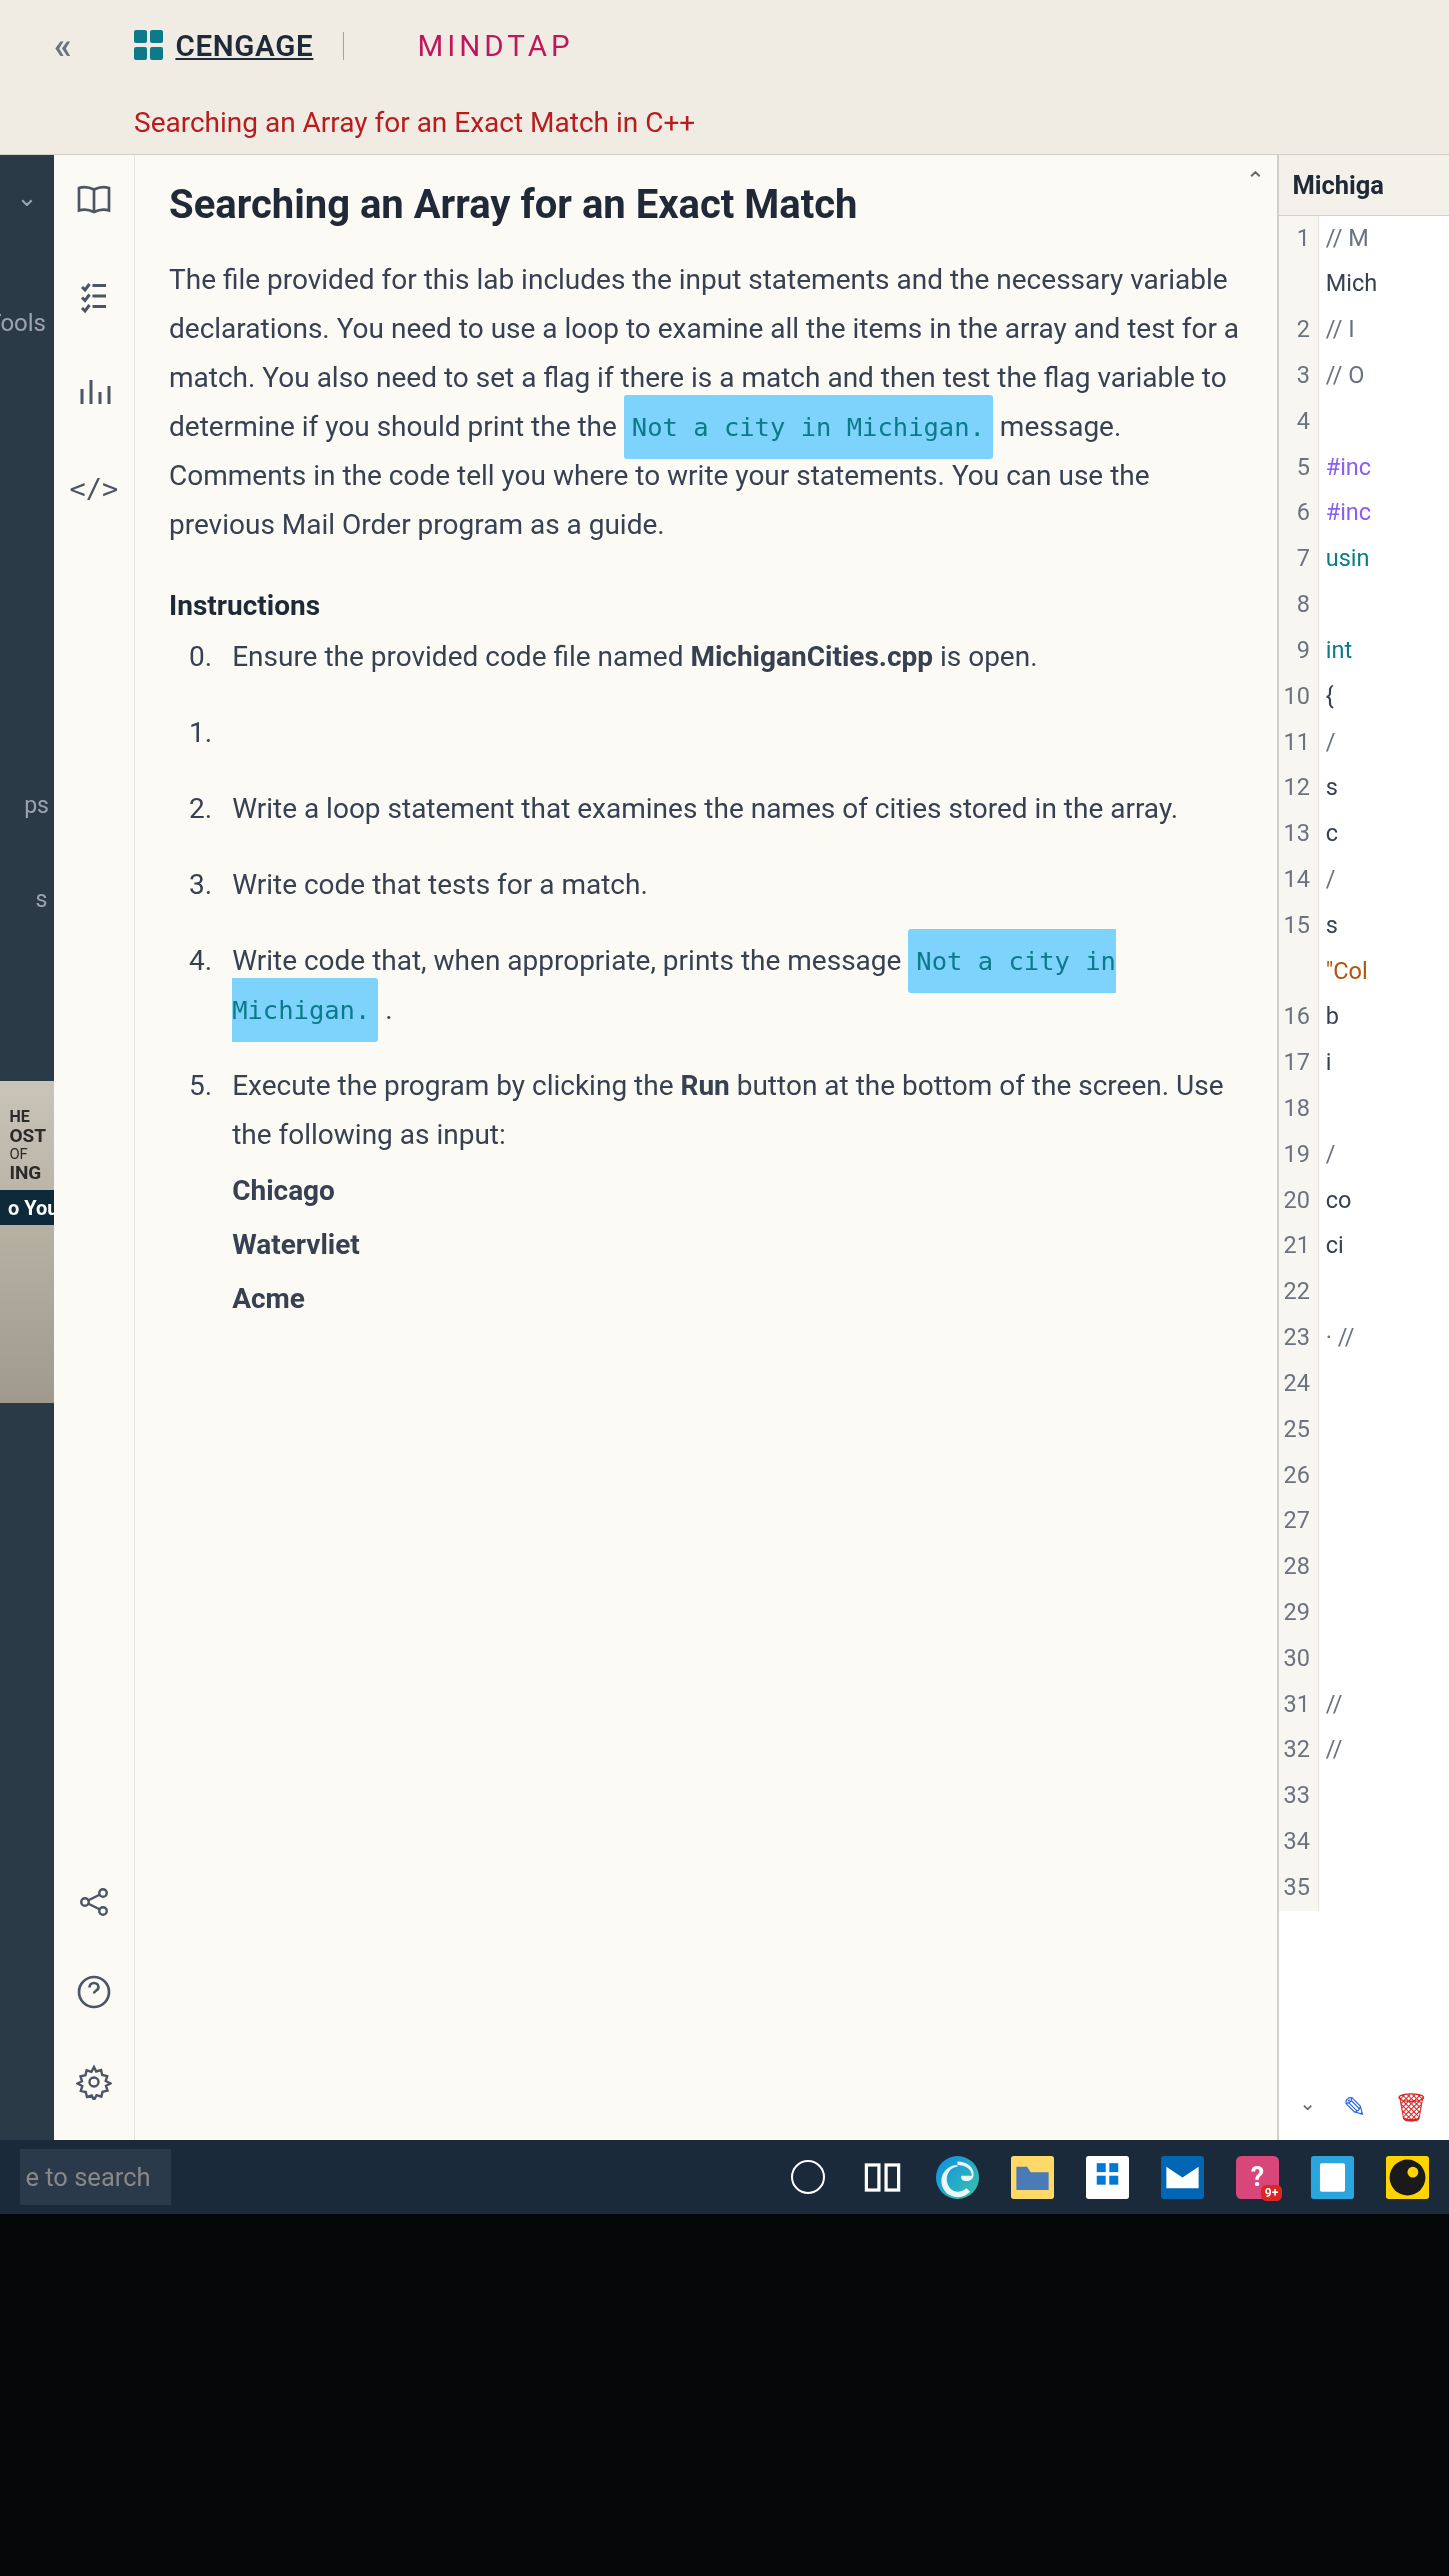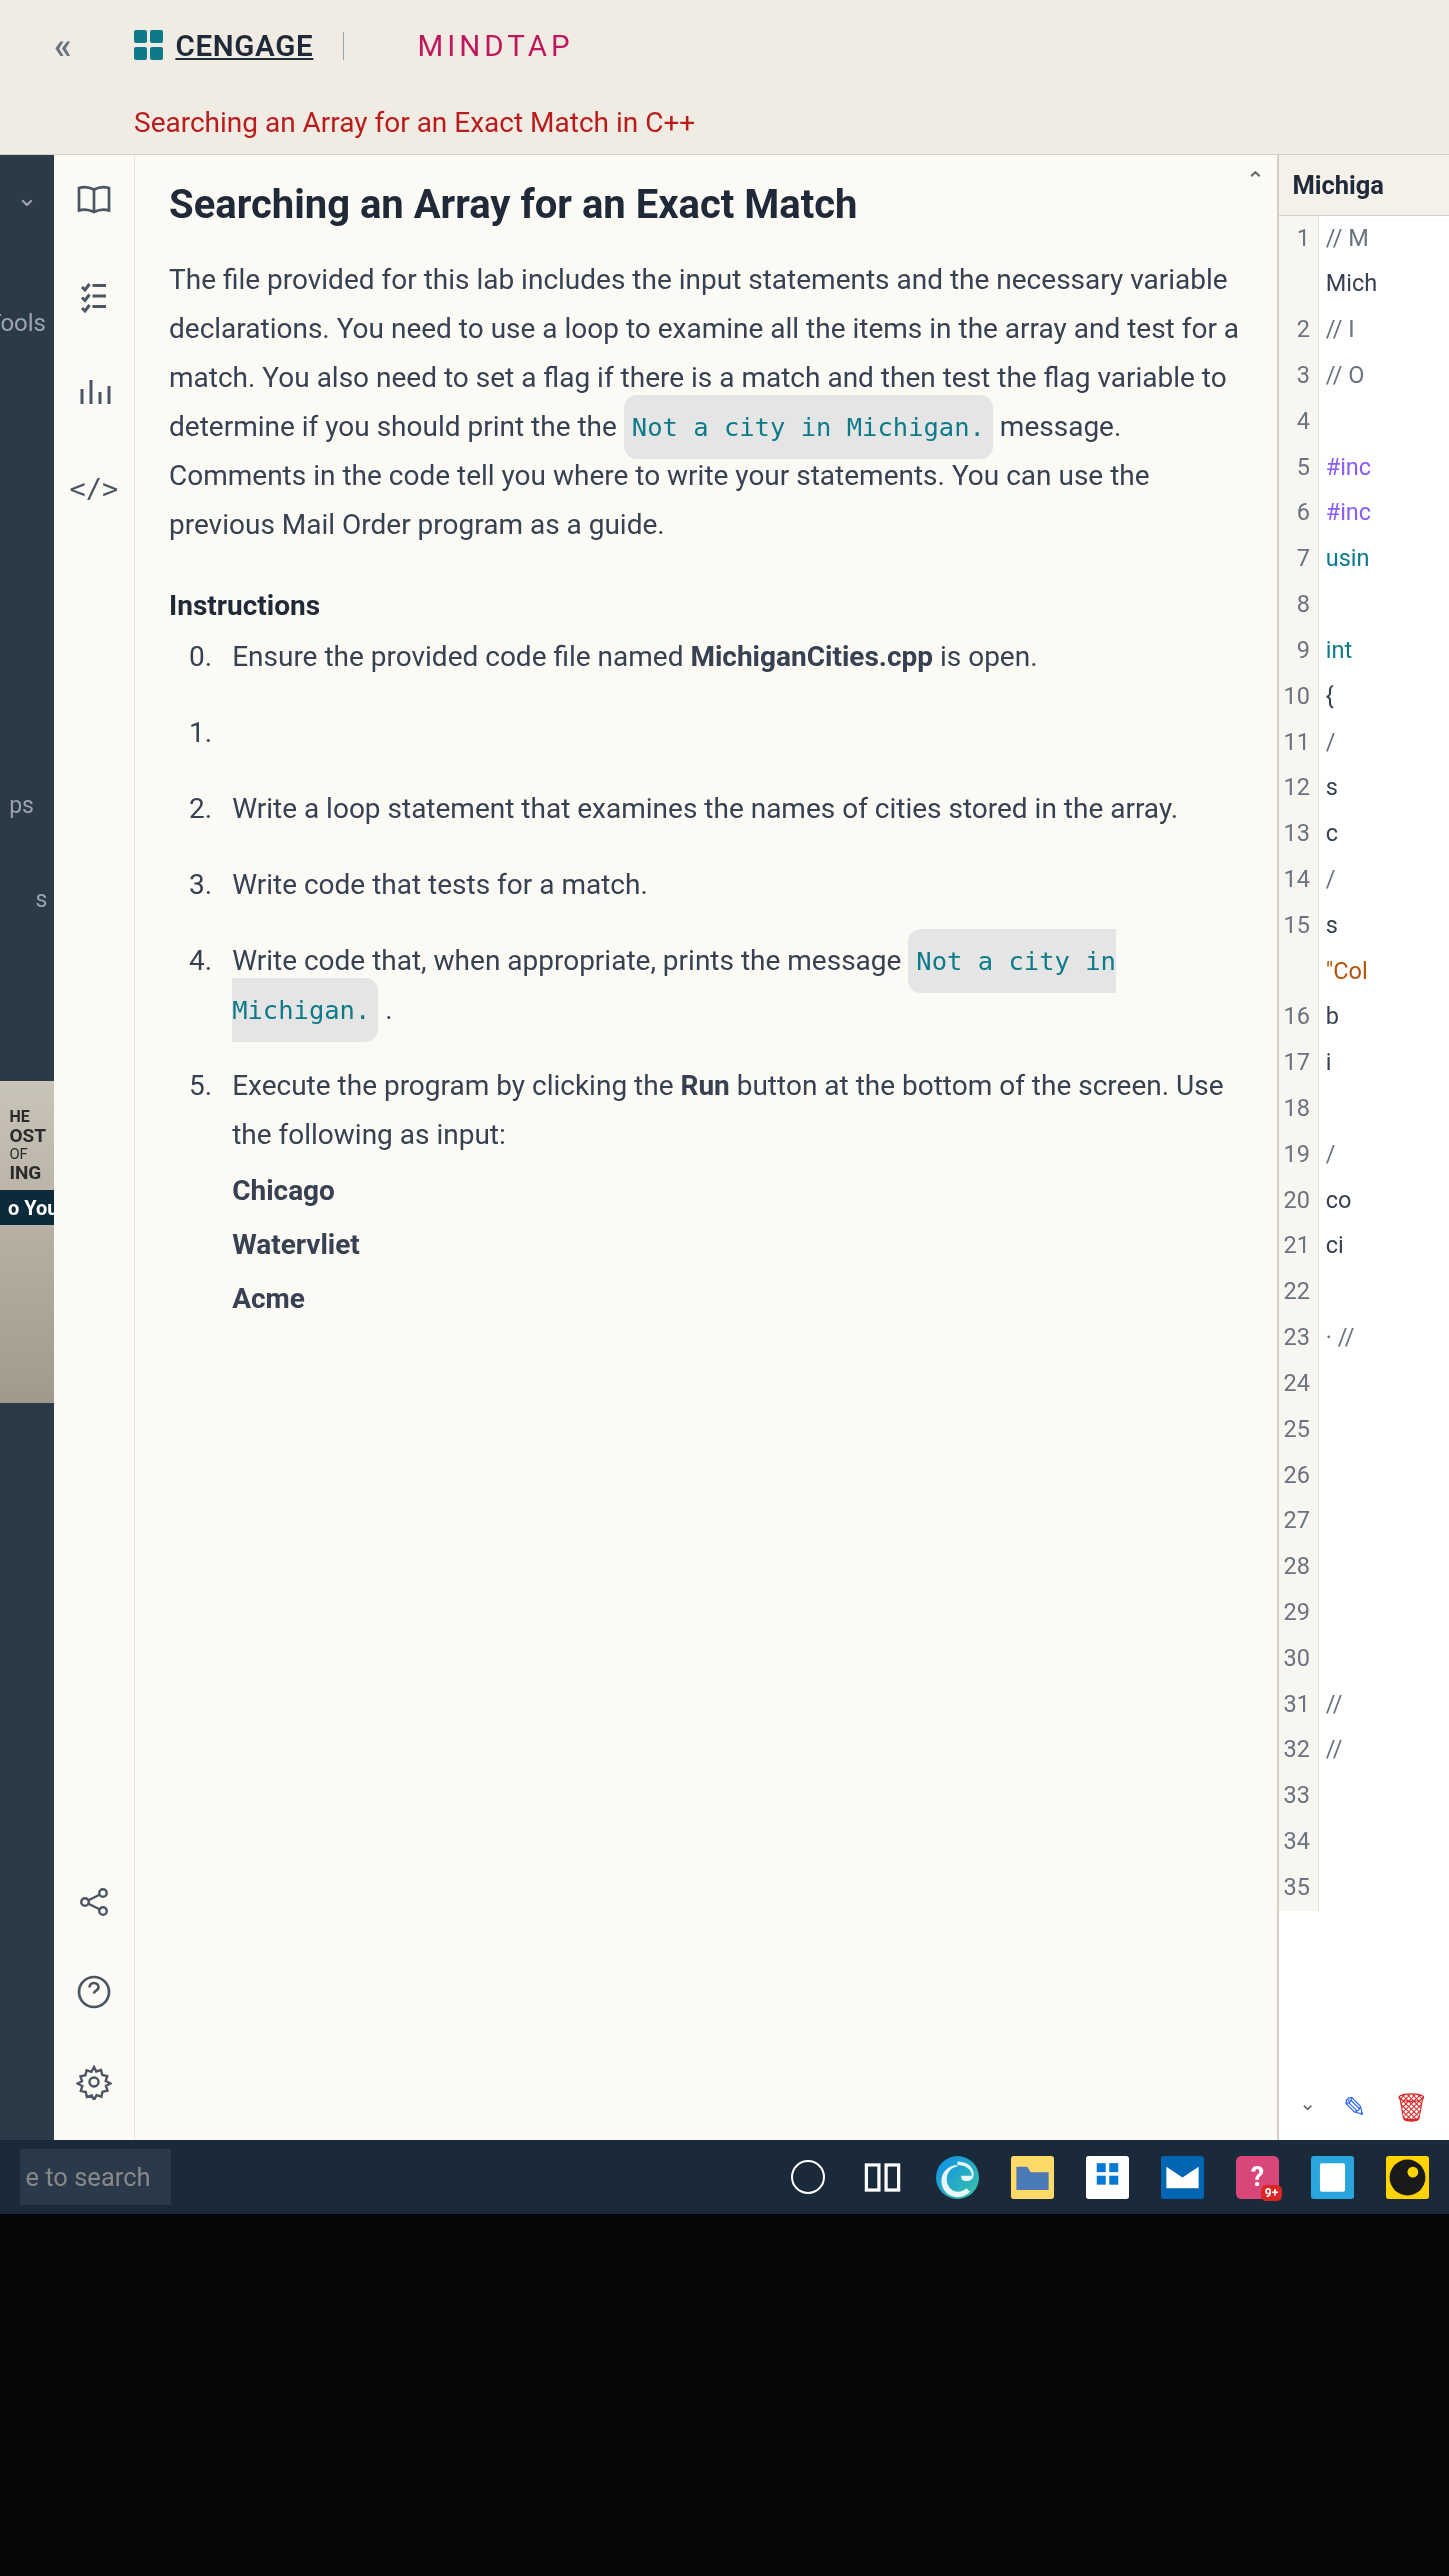--- a/index.html
+++ b/index.html
@@ -17,37 +17,37 @@
 .mindtap { font-size: 29.5px; font-weight: 400; color: #be185d; letter-spacing: 4px; margin-left: 44px; }
 
 .breadcrumb-bar { background: #f0ece4; height: 64px; display: flex; align-items: center; padding-left: 134px; border-bottom: 0.7px solid #d1cfc8; }
 .breadcrumb-text { font-size: 28px; color: #b91c1c; }
 
 .main-area { display: flex; flex: 1; min-height: 0; position: relative; }
 
 .left-sidebar { width: 54px; background: #2a3a47; flex-shrink: 0; position: relative; }
 .sidebar-caret { position: absolute; top: 27px; left: 50%; transform: translateX(-50%); color: #9ca3af; font-size: 25.5px; }
 .sidebar-label { position: absolute; top: 154px; right: 8px; color: #9ca3af; font-size: 24px; }
-.sidebar-text-1 { position: absolute; top: 637px; right: 20px; color: #9ca3af; font-size: 23px; }
+.sidebar-text-1 { position: absolute; top: 637px; right: 5px; color: #9ca3af; font-size: 23px; }
 .sidebar-text-2 { position: absolute; top: 731px; right: 6.7px; color: #9ca3af; font-size: 23px; }
 .sidebar-ad { position: absolute; top: 926px; left: 0; width: 121px; height: 322px; background: linear-gradient(180deg, #c9c4b8, #a09a8c); overflow: hidden; }
 .ad-text { padding: 27px 9.4px 6.7px; color: #2a2a2a; font-size: 19px; line-height: 1.1; font-weight: 700; font-family: Georgia, serif; }
 .ad-text .s1 { font-size: 16px; }
 .ad-text .s3 { font-size: 14.8px; font-weight: 400; }
 .ad-bar { background: #0d2a3a; color: #fff; padding: 5.4px 8px; font-size: 20px; font-weight: 700; }
 
 .tool-col { width: 81px; flex-shrink: 0; display: flex; flex-direction: column; align-items: center; padding-top: 27px; gap: 60px; background: #fcfaf5; border-right: 0.7px solid #e5e3dc; position: relative; }
 .tool-icon { width: 36px; height: 36px; display: flex; align-items: center; justify-content: center; color: #4b5563; font-size: 29.5px; cursor: pointer; }
 .tool-accent { width: 4px; height: 40px; background: #0d7a8a; position: absolute; left: 81px; top: 29.5px; }
 .tool-bottom { margin-top: auto; margin-bottom: 40px; display: flex; flex-direction: column; gap: 54px; align-items: center; }
 
 .content-panel { flex: 1; background: #fcfaf5; padding: 20px 34px 20px 34px; overflow-y: auto; min-width: 0; position: relative; }
 .content-title { font-size: 40px; font-weight: 700; color: #1f2937; line-height: 1.5; }
 .content-body { margin-top: 20px; font-size: 28px; color: #374151; line-height: 1.75; }
-.inline-code { font-family: "Menlo", "Consolas", monospace; background: #e5e5e5; padding: 17px 8px; border-radius: 13px; color: #0d7a8a; font-size: 25.5px; }
+.inline-code { font-family: "Menlo", "Consolas", monospace; background: #7dd3fc; padding: 17px 8px; border-radius: 3px; color: #0d7a8a; font-size: 25.5px; }
 .instructions-h { font-size: 28px; font-weight: 700; color: #1f2937; margin-top: 40px; margin-bottom: 10px; }
 .instr-list { list-style: none; padding-left: 20px; }
 .instr-item { display: flex; gap: 20px; margin-bottom: 27px; font-size: 28px; color: #374151; line-height: 1.75; }
 .instr-num { flex-shrink: 0; }
 .bold { font-weight: 700; }
 .input-list { margin-top: 6.7px; }
 .input-list div { font-weight: 700; margin-bottom: 5.4px; }
 .scroll-up-caret { position: absolute; right: 12px; top: 12px; color: #666; font-size: 23px; }
 
 .code-panel { width: 172px; flex-shrink: 0; background: #fff; border-left: 2px solid #d1cfc8; display: flex; flex-direction: column; overflow: hidden; }

